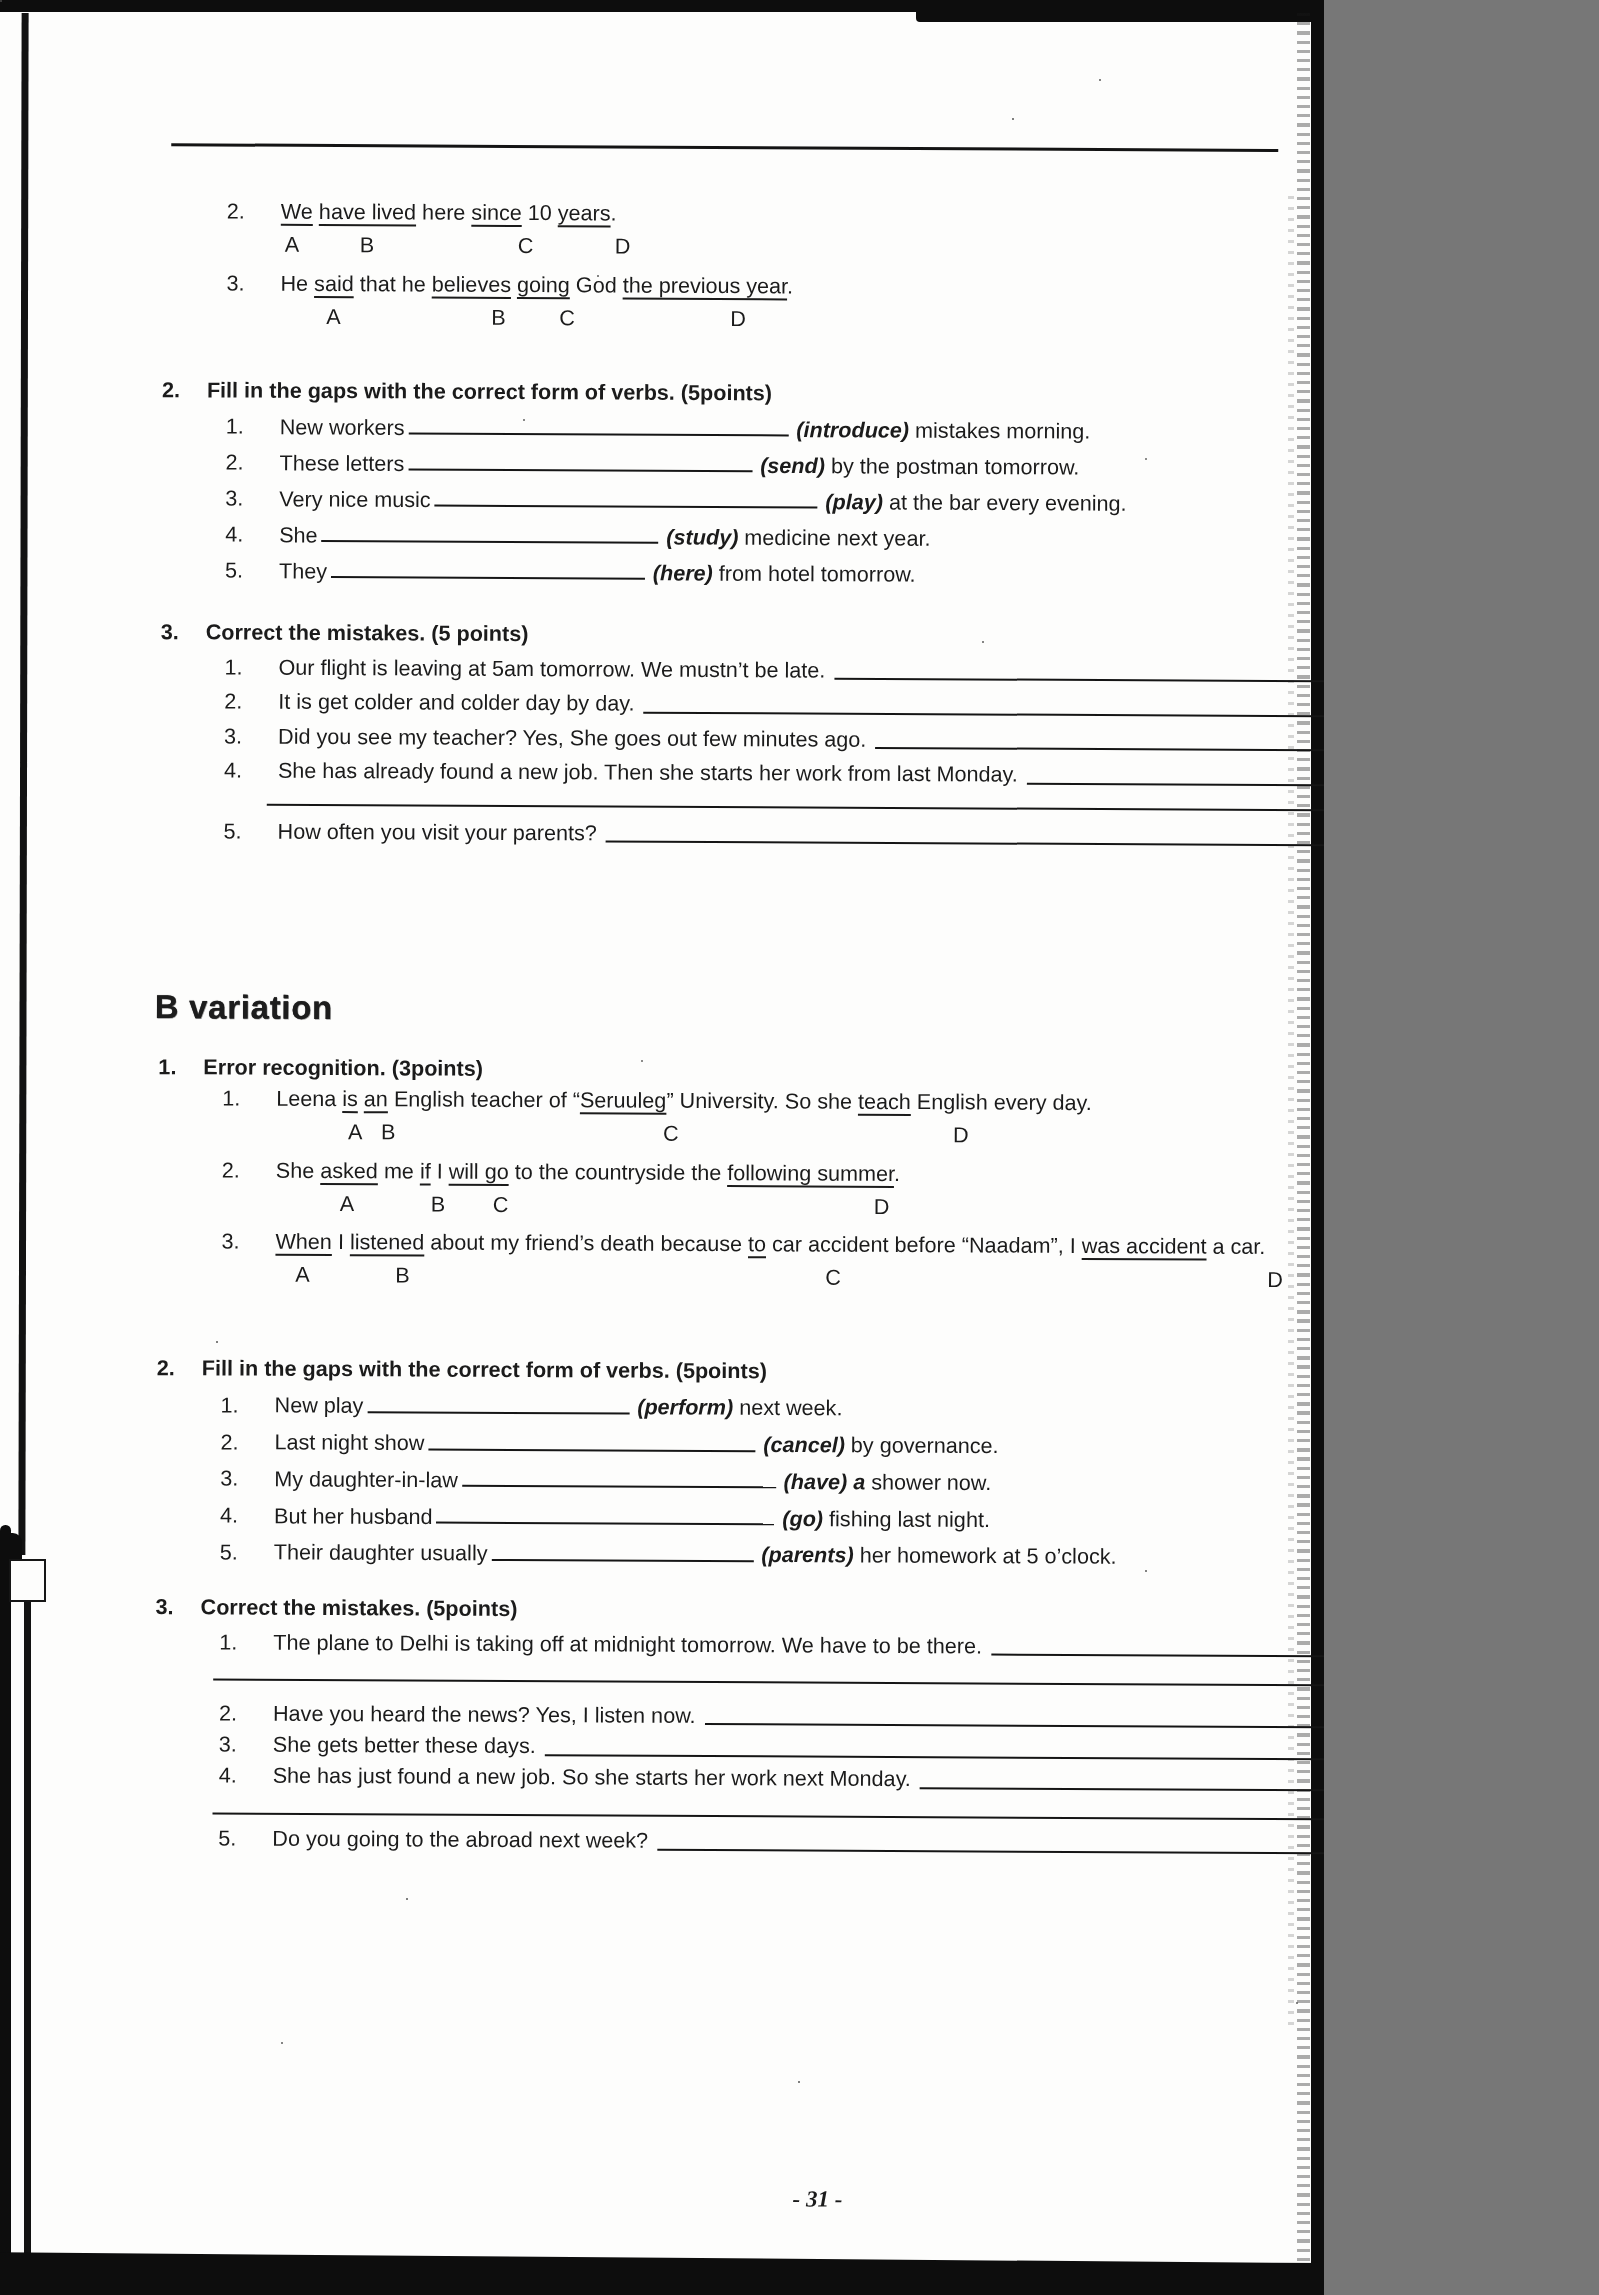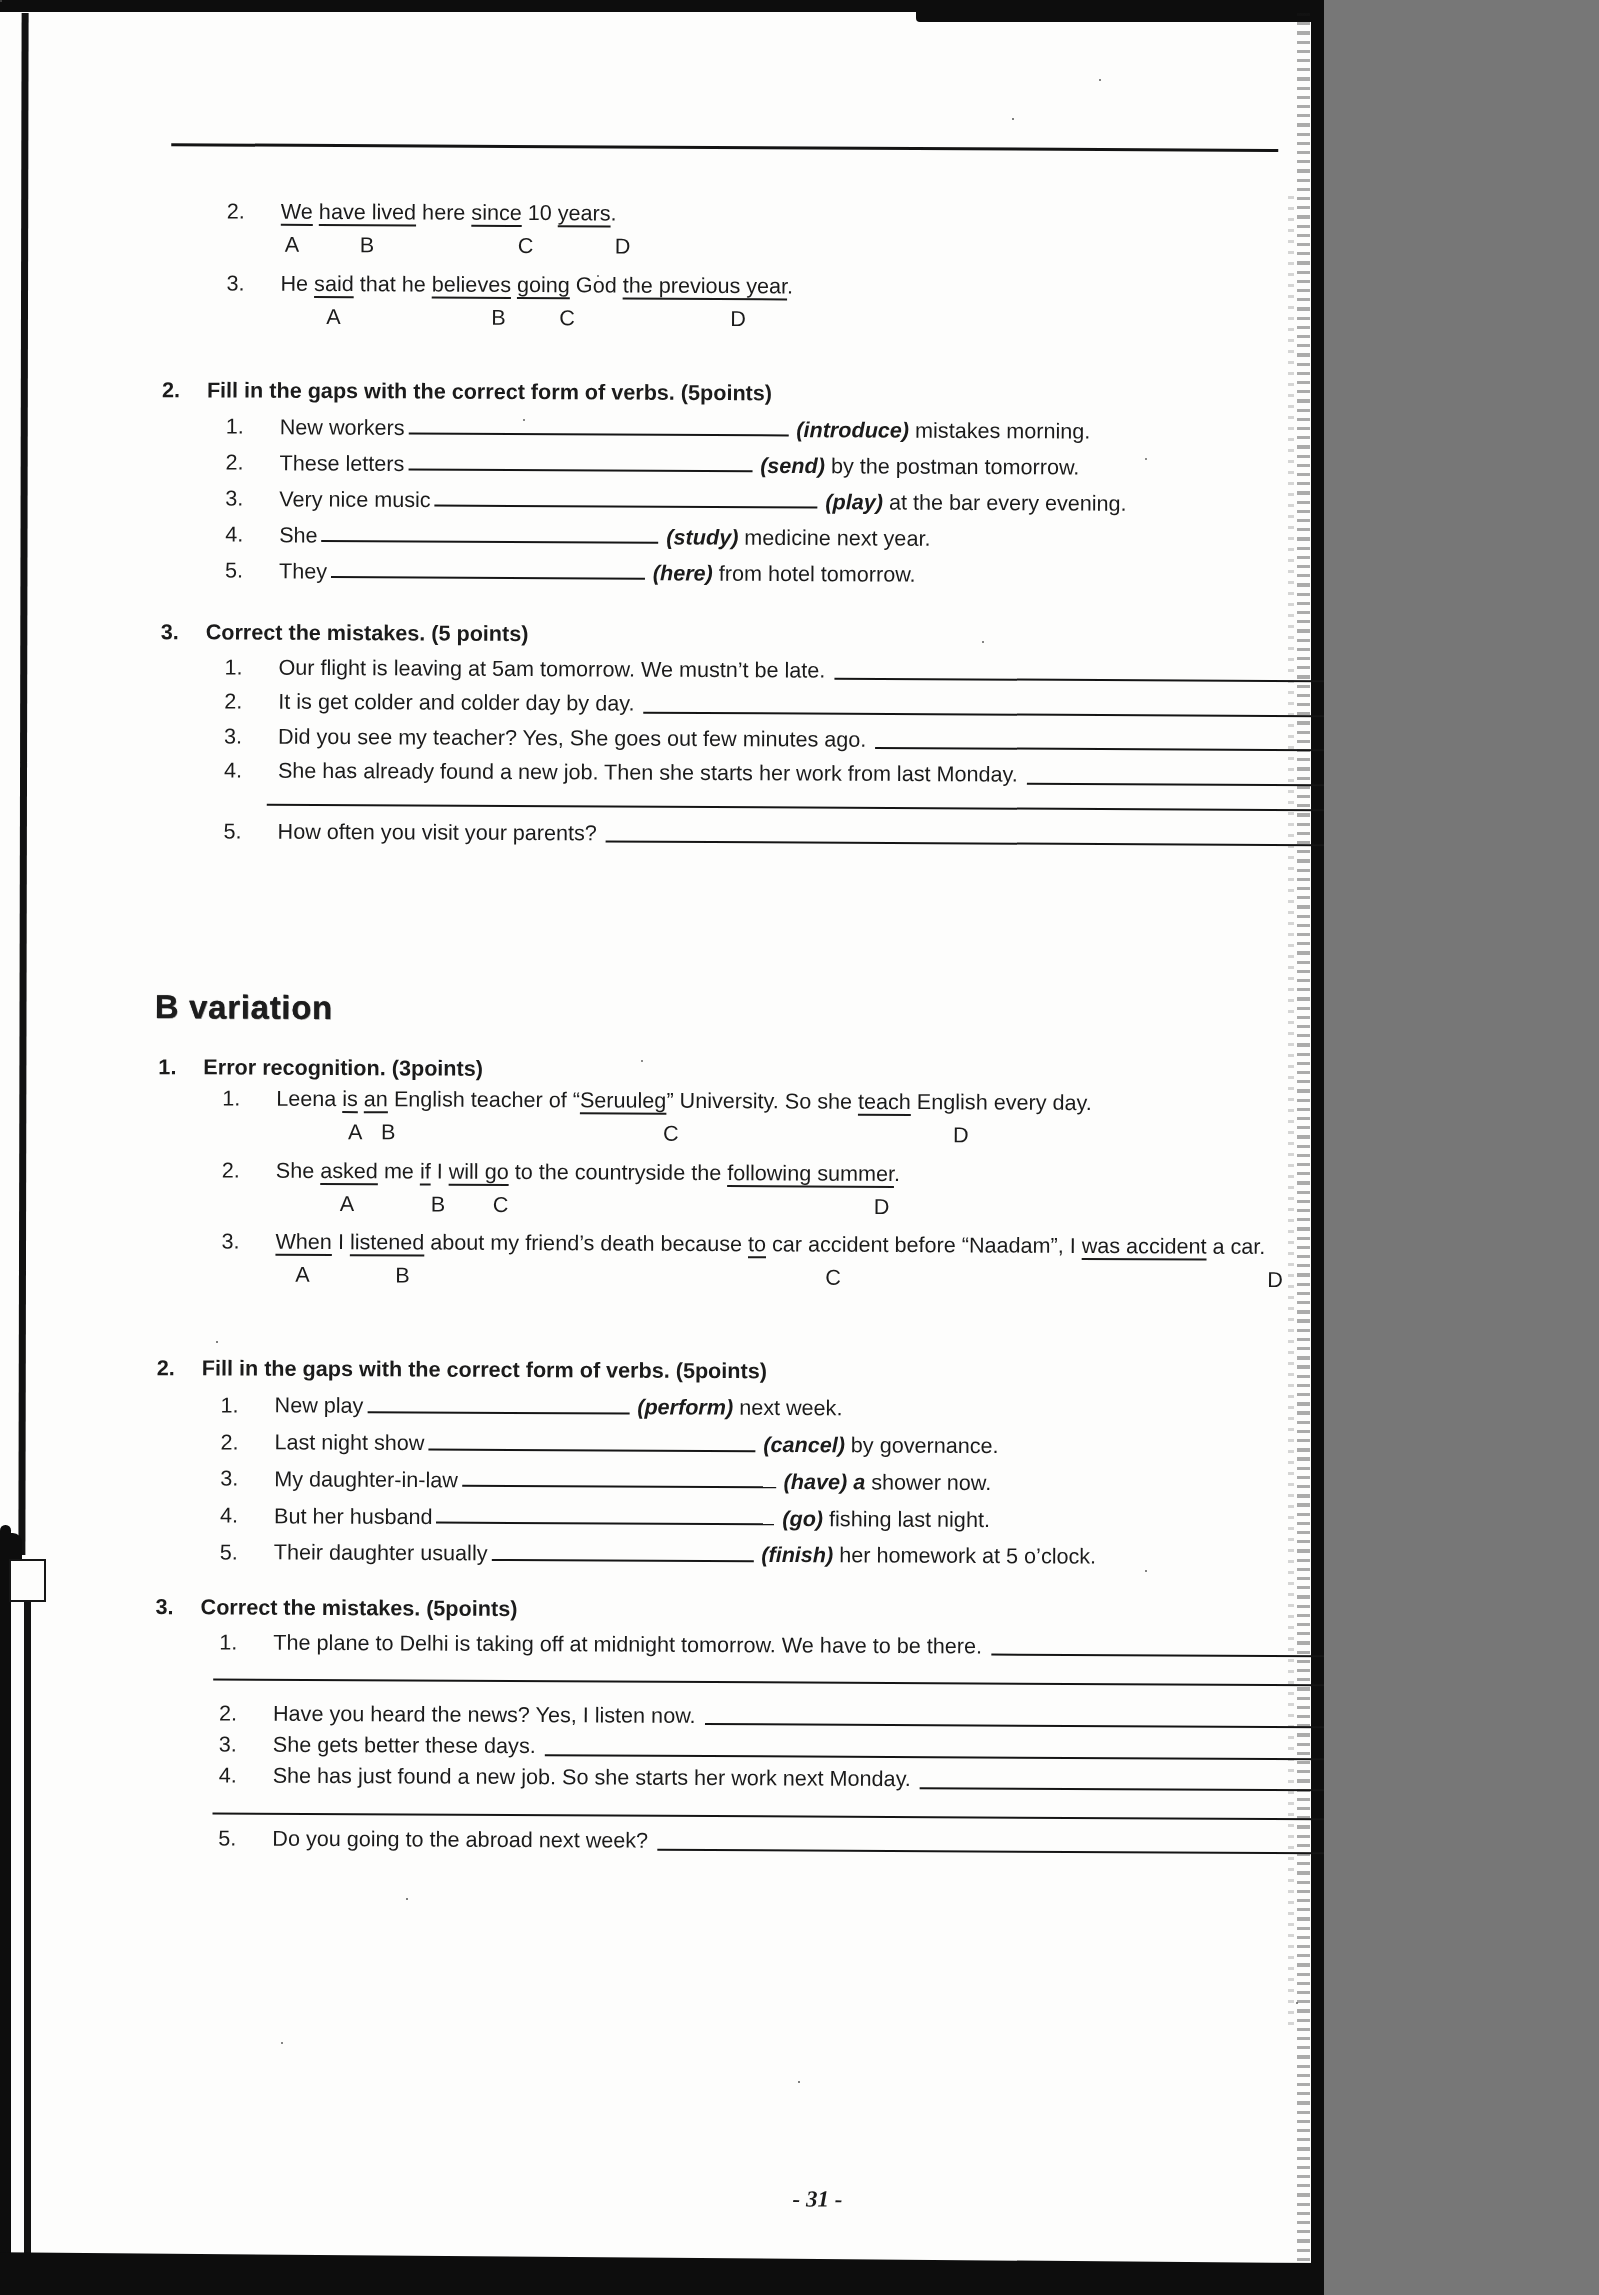--- a/index.html
+++ b/index.html
@@ -221,21 +221,21 @@
       <div class="fg-row">
         <span class="num">2.</span><span>Last night show</span><span class="blank w500"></span><span class="verb">(cancel)</span> <span>by governance.</span>
       </div>
       <div class="fg-row">
         <span class="num">3.</span><span>My daughter-in-law</span><span class="blank w480"></span><span class="verb">(have) a</span> <span>shower now.</span>
       </div>
       <div class="fg-row">
         <span class="num">4.</span><span>But her husband</span><span class="blank w517"></span><span class="verb">(go)</span> <span>fishing last night.</span>
       </div>
       <div class="fg-row">
-        <span class="num">5.</span><span>Their daughter usually</span><span class="blank w400"></span><span class="verb">(finish)</span> <span>her homework at 5 o’clock.</span>
+        <span class="num">5.</span><span>Their daughter usually</span><span class="blank w400"></span><span class="verb">(parents)</span> <span>her homework at 5 o’clock.</span>
       </div>
     </div>
 
     <div class="sec" id="b-s3">
       <div class="sec-head">
         <span class="num">3.</span><span>Correct the mistakes. (5points)</span>
       </div>
       <div class="cm-row">
         <span class="num">1.</span>
           <span class="cm-text">The plane to Delhi is taking off at midnight tomorrow. We have to be there.</span>

